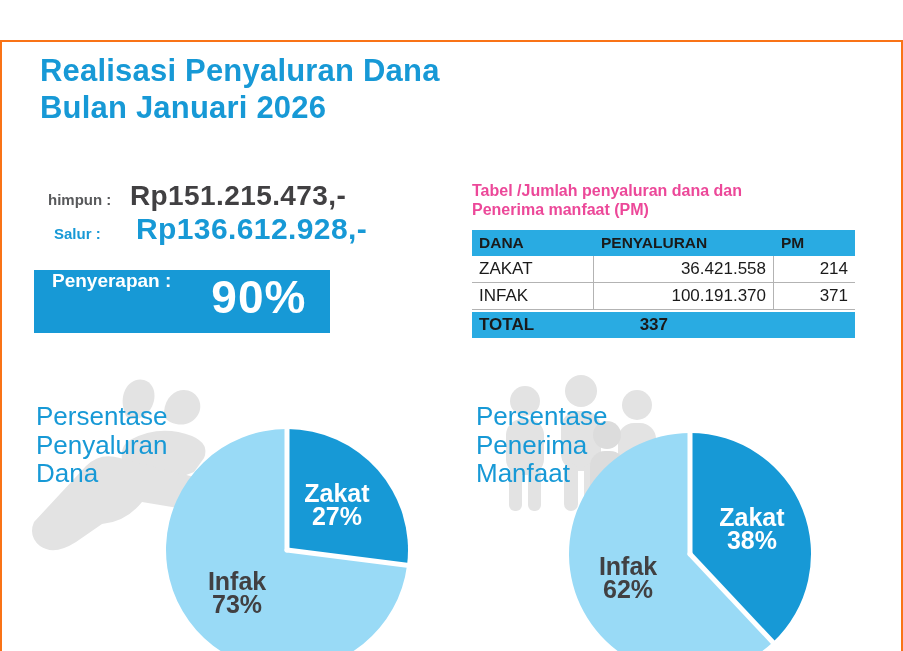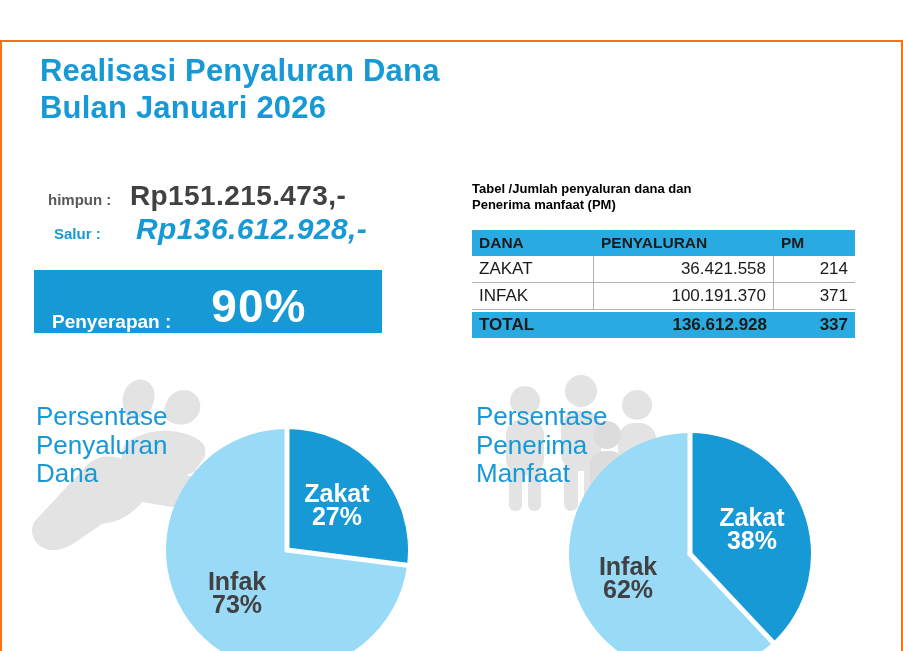--- a/index.html
+++ b/index.html
@@ -14,31 +14,31 @@
     font-size:31px; line-height:1.2; font-weight:bold;
     color:#1799D6; letter-spacing:0.2px;
   }
   
   .stat-row { position:absolute; display:flex; align-items:baseline; }
   .stat-row.himpun { left:46px; top:138px; }
   .stat-row.salur  { left:52px; top:170px; }
   .stat-label { width:82px; font-size:15px; font-weight:bold; color:#58595B; }
   .stat-row.salur .stat-label { color:#1799D6; }
   .stat-value { font-size:28px; font-weight:bold; color:#414042; letter-spacing:0.4px; }
-  .stat-row.salur .stat-value { font-size:30px; color:#1799D6;font-style:italic; }
+  .stat-row.salur .stat-value { font-size:30px; color:#1799D6; }
   .penyerapan-box {
-    position:absolute; left:32px; top:228px; width:348px; height:63px;
-    background:#1799D6; display:flex; align-items:flex-end;
+    position:absolute; left:32px; top:228px; width:296px; height:63px;
+    background:#1799D6; display:flex; align-items:flex-start;
   }
   .penyerapan-label { color:#fff; font-size:19px; font-weight:bold; margin-left:18px; }
   .penyerapan-value { color:#fff; font-size:46px; font-weight:bold; margin-left:40px; letter-spacing:1px; }
   
   .table-caption {
     position:absolute; left:470px; top:139px;
-    font-size:13px; font-weight:bold; color:#000000; line-height:1.2;
+    font-size:16px; font-weight:bold; color:#ec4899; line-height:1.2;
   }
   .fund-table { position:absolute; left:470px; top:188px; width:383px; font-size:17px; color:#1a1a1a; }
   .t-row { display:flex; }
   .t-cell { padding:3px 7px 3px 7px; }
   .t-cell.c0 { width:122px; text-align:left; }
   .t-cell.c1 { width:180px; text-align:right; }
   .t-cell.c2 { width:81px;  text-align:right; }
   .t-row.head { background:#29ABE2; font-weight:bold; font-size:15.5px; }
   .t-row.head .t-cell { padding-top:4px; padding-bottom:4px; text-align:left; }
   .t-row.data { background:#fff; }
@@ -98,21 +98,20 @@
       <div class="t-cell c1">36.421.558</div>
       <div class="t-cell c2">214</div>
     </div>
     <div class="t-row data">
       <div class="t-cell c0">INFAK</div>
       <div class="t-cell c1">100.191.370</div>
       <div class="t-cell c2">371</div>
     </div>
     <div class="t-row total">
       <div class="t-cell c0">TOTAL</div>
-      <div class="t-cell c1">136.612.928</div>
       <div class="t-cell c2">337</div>
     </div>
   </div>
 
   <svg class="bg-icon hand" width="220" height="195" viewBox="0 0 220 195" aria-hidden="true">
     <g fill="#E3E3E3">
       <path d="M96,42 C86,20 100,2 114,6 C128,10 128,32 114,42 C108,46 100,46 96,42 Z"></path>
       <path d="M134,38 C136,14 160,10 168,24 C176,38 162,54 146,50 C138,48 133,44 134,38 Z"></path>
       <path d="M100,66 Q130,50 162,62 Q180,70 174,84 L164,98 Q132,112 104,100 L92,86 Q90,72 100,66 Z"></path>
       <path d="M168,96 Q198,88 206,104 Q212,120 192,124 L160,128 Q152,112 168,96 Z"></path>

